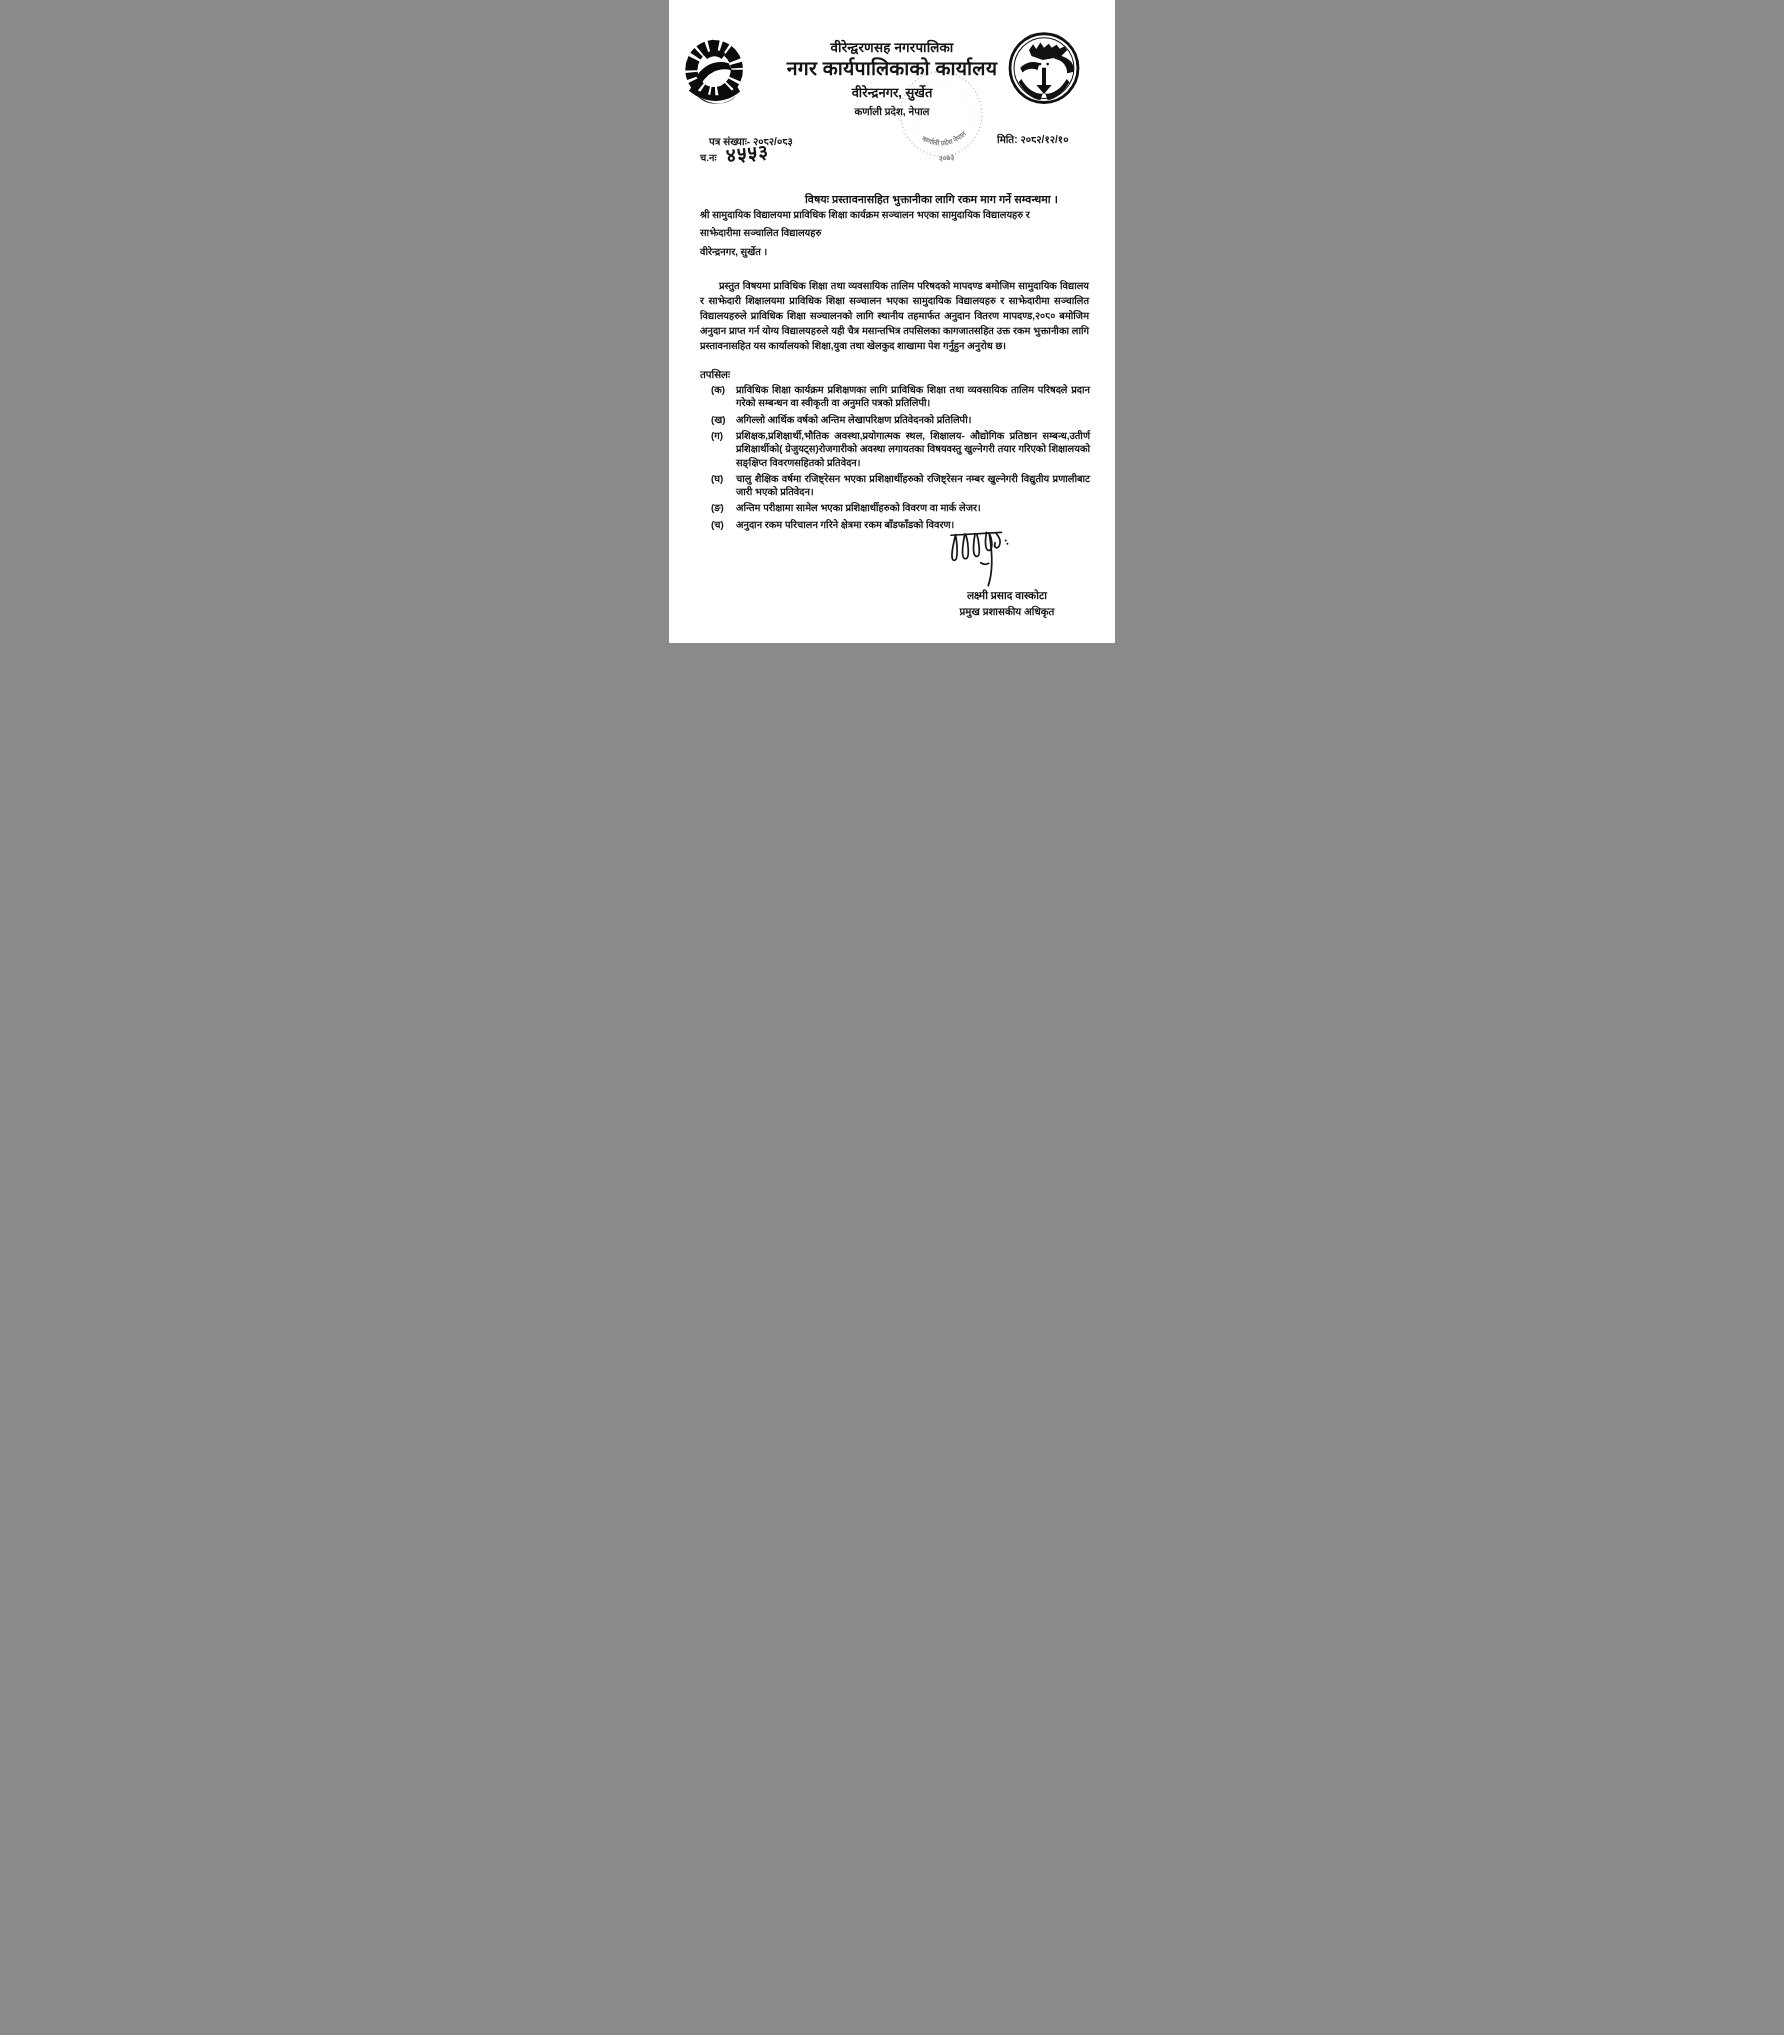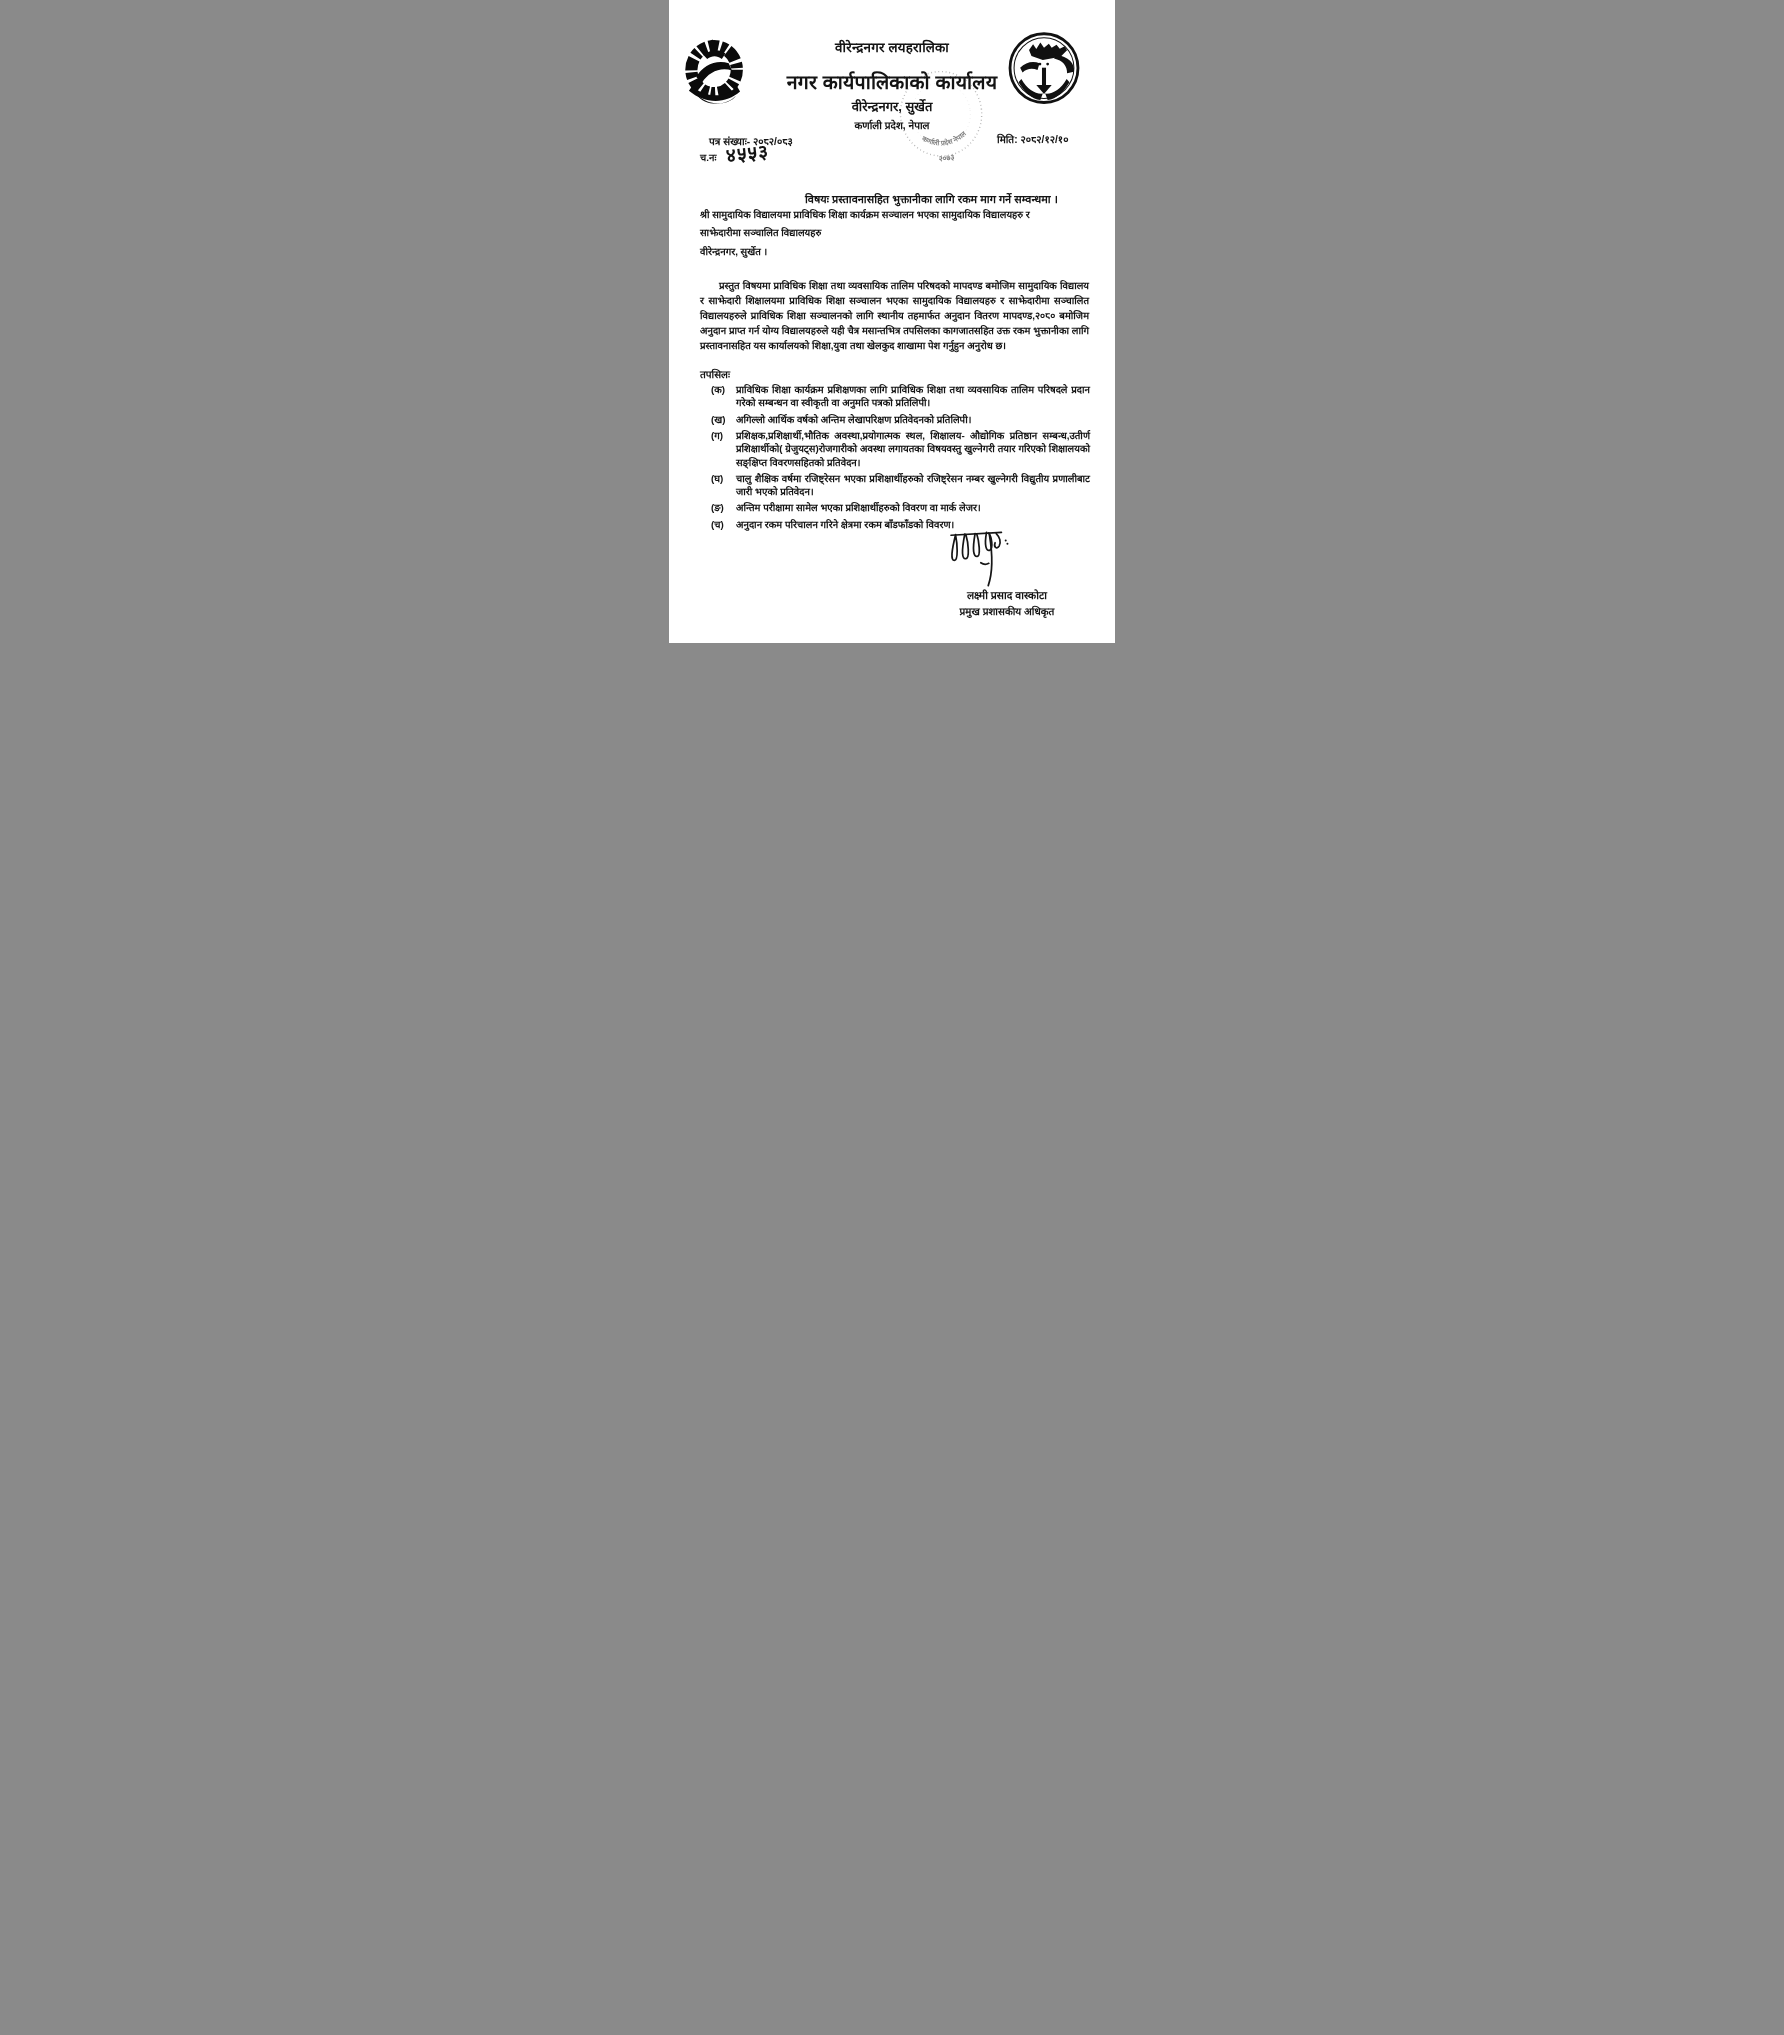--- a/index.html
+++ b/index.html
@@ -13,21 +13,21 @@
     overflow:hidden;
   }
   .abs{position:absolute;}
   
   .lh-center{
     left:0;right:0;top:40px;
     text-align:center;
     line-height:1.15;
   }
   .lh-municipality{font-size:13.4px;font-weight:bold;letter-spacing:0.2px;}
-  .lh-office{font-size:19.5px;font-weight:bold;margin-top:16px;letter-spacing:0.2px;}
+  .lh-office{font-size:19.5px;font-weight:bold;margin-top:2px;letter-spacing:0.2px;}
   .lh-addr1{font-size:13px;font-weight:bold;margin-top:6.5px;}
   .lh-addr2{font-size:10.2px;font-weight:bold;margin-top:4.9px;}
   .emblem-left{left:11.4px;top:37px;width:69px;height:71px;}
   .seal-right{right:35px;top:32px;width:72px;height:73px;}
   .stamp{
     left:225px;top:68px;width:95px;height:98px;
     opacity:.8;transform:rotate(-7deg);
     pointer-events:none;
   }
   
@@ -68,21 +68,21 @@
   <svg class="abs emblem-left" viewBox="0 0 170 170" aria-hidden="true">
     <ellipse cx="84" cy="78" rx="56" ry="58" fill="none" stroke="#0b0b0b" stroke-width="30" stroke-dasharray="24 6 14 5 30 7 12 5 18 6"></ellipse>
     <path fill="#0b0b0b" d="M40,96 C56,68 88,52 120,62 L128,80 C100,70 70,84 54,110 Z"></path>
     <path fill="#0b0b0b" d="M30,118 C62,148 112,150 140,118 L148,132 C112,164 60,162 22,130 Z"></path>
     <path fill="#0b0b0b" d="M58,42 C74,28 96,26 112,38 L103,52 C91,43 79,43 67,52 Z"></path>
     <path fill="#0b0b0b" d="M42,140 C72,168 112,168 138,142 C122,166 60,172 42,140 Z"></path>
     <path fill="#0b0b0b" d="M70,10 l10,-6 6,8 -8,8 z"></path>
   </svg>
 
   <div class="abs lh-center">
-    <div class="lh-municipality">वीरेन्द्रनगर लयहरालिका</div>
+    <div class="lh-municipality">वीरेन्द्वरणसह नगरपालिका</div>
     <div class="lh-office">नगर कार्यपालिकाको कार्यालय</div>
     <div class="lh-addr1">वीरेन्द्रनगर, सुर्खेत</div>
     <div class="lh-addr2">कर्णाली प्रदेश, नेपाल</div>
   </div>
 
   <svg class="abs seal-right" viewBox="0 0 178 180" aria-hidden="true">
     <ellipse cx="89" cy="89" rx="84" ry="85" fill="none" stroke="#111" stroke-width="7"></ellipse>
     <ellipse cx="89" cy="89" rx="74" ry="75" fill="none" stroke="#111" stroke-width="2.5"></ellipse>
     <path fill="#111" d="M52,44 l10,-14 8,12 10,-16 9,13 12,-10 7,10 12,-8 8,10 12,-6 6,10 -16,16 -44,8 -28,-10 z"></path>
     <path fill="#111" d="M118,56 C150,60 166,78 163,98 L146,102 C147,83 135,70 114,65 Z"></path>

